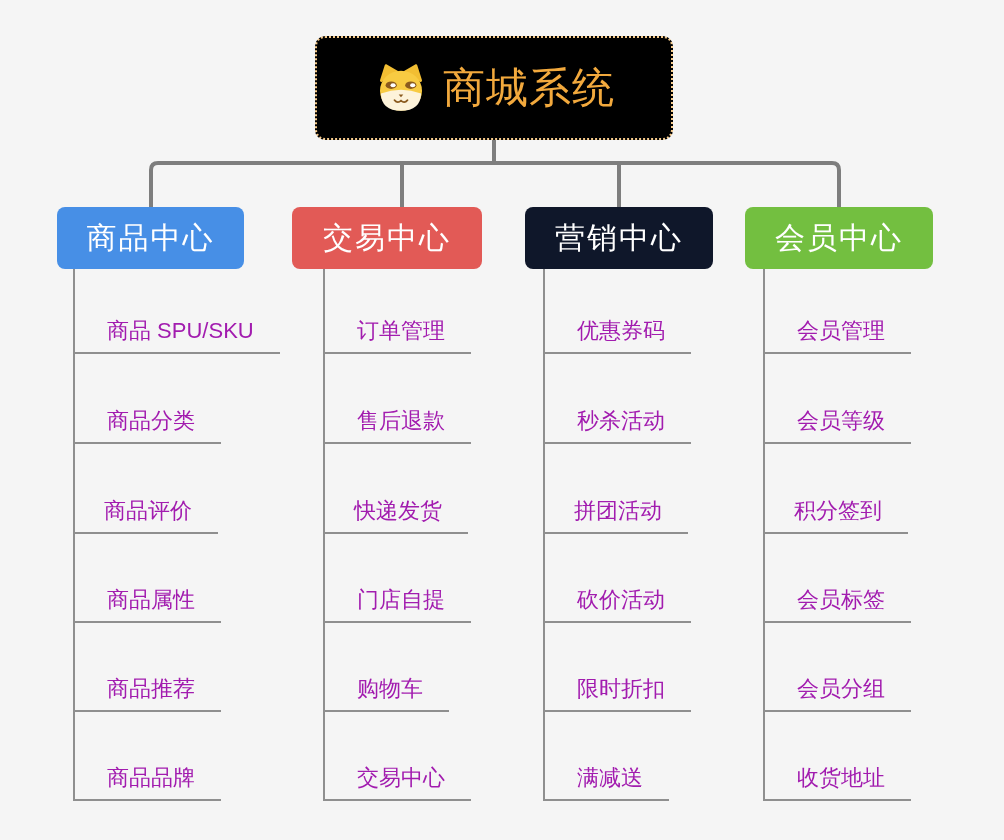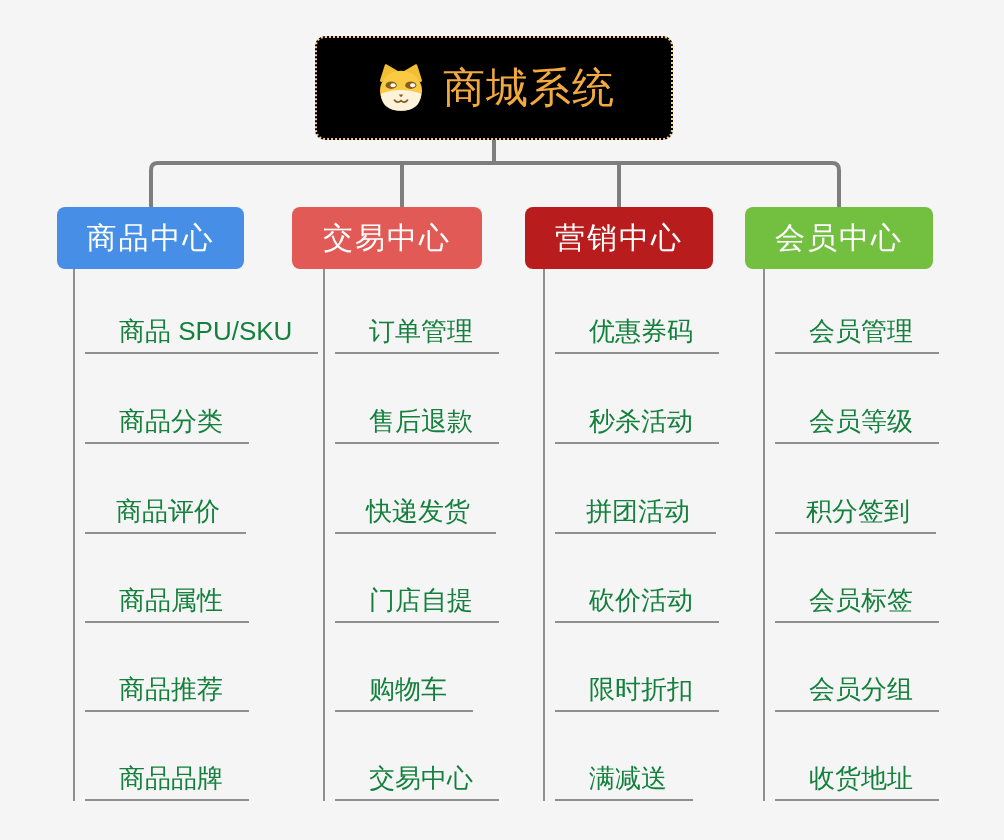--- a/index.html
+++ b/index.html
@@ -38,22 +38,22 @@
   .b3{left:745px;width:188px;}
 
   
   .col{position:absolute;top:0;z-index:1;}
   .c0{left:73px;}
   .c1{left:323px;}
   .c2{left:543px;}
   .c3{left:763px;}
   .spine{position:absolute;left:0;top:269px;width:2px;height:532px;background:#8f8f8f;}
   .leaf{
-    position:absolute;left:12px;white-space:nowrap;
-    font-size:26px;line-height:34px;color:#15803d;
+    position:absolute;left:0;white-space:nowrap;
+    font-size:22px;line-height:34px;color:#a21caf;
     padding:0 26px 4px 34px;
     border-bottom:2px solid #8f8f8f;
   }
   .r0{top:314px;} .r1{top:404px;} .r2{top:494px;padding-left:31px;}
   .r3{top:583px;} .r4{top:672px;} .r5{top:761px;}
 </style>
 </head>
 <body>
 
 <div class="canvas">
@@ -76,21 +76,21 @@
       <ellipse cx="21.5" cy="23" rx="2.8" ry="2.2" fill="#ffffff"></ellipse>
       <ellipse cx="42.5" cy="23" rx="2.8" ry="2.2" fill="#ffffff"></ellipse>
       <polygon points="27.5,33 32.5,33 30,36" fill="#8a5a1e"></polygon>
       <path d="M23 39 Q26.5 43 30 39.5 Q33.5 43 37 39" fill="none" stroke="#8a5a1e" stroke-width="1.8" stroke-linecap="round"></path>
     </svg>
     <span class="root-title">商城系统</span>
   </div>
 
   <div class="branch b0" style="background-color: rgb(71, 143, 230);">商品中心</div>
   <div class="branch b1" style="background-color: rgb(226, 90, 86);">交易中心</div>
-  <div class="branch b2" style="background-color: #b91c1c;">营销中心</div>
+  <div class="branch b2" style="background-color: #0f172a;">营销中心</div>
   <div class="branch b3" style="background-color: rgb(115, 191, 64);">会员中心</div>
 
   <div class="col c0">
     <div class="spine"></div>
     <div class="leaf r0">商品 SPU/SKU</div>
     <div class="leaf r1">商品分类</div>
     <div class="leaf r2">商品评价</div>
     <div class="leaf r3">商品属性</div>
     <div class="leaf r4">商品推荐</div>
     <div class="leaf r5">商品品牌</div>

